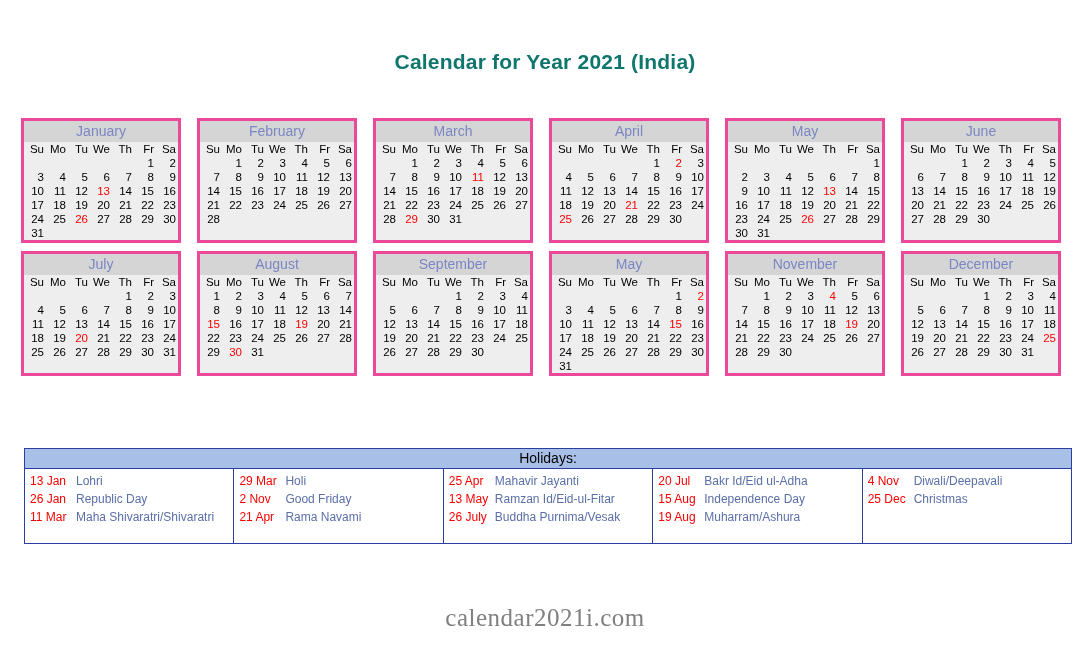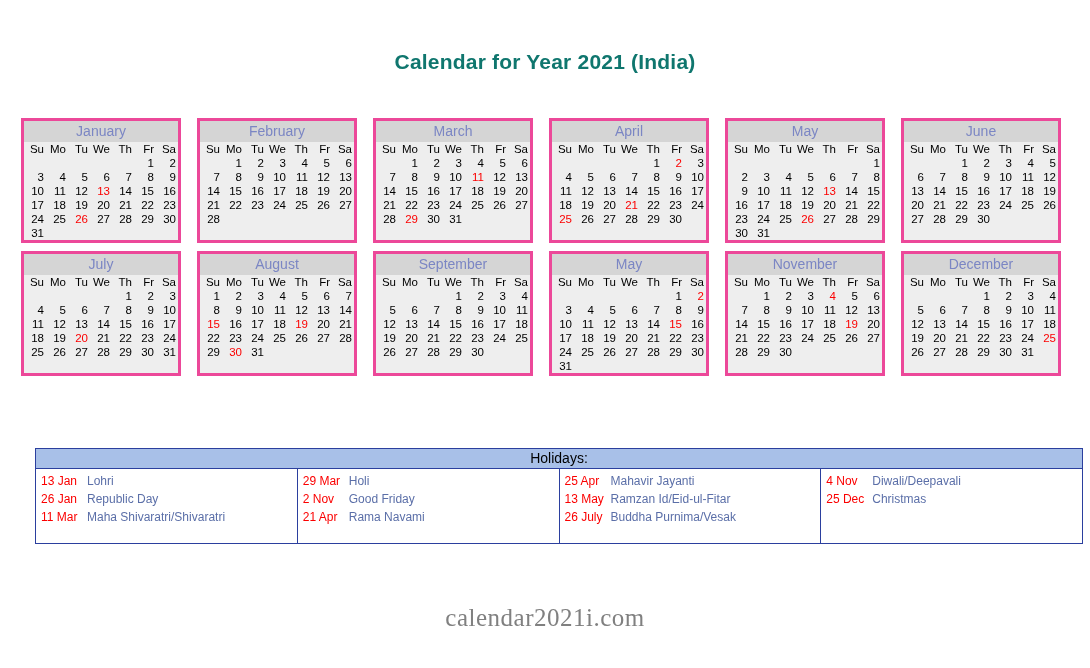--- a/index.html
+++ b/index.html
@@ -72,21 +72,21 @@
     height: 14px;
     width: 14.28%;
     color: #000000;
   }
   table.mtbl td.hol { color: #fb0000; }
   table.mtbl td.empty { color: transparent; }
 
   
   .holidays-panel {
     position: absolute;
-    left: 35px;
+    left: 24px;
     top: 448px;
     width: 1048px;
     border: 1px solid #2b3f9e;
     box-sizing: border-box;
     background: #ffffff;
   }
   .holidays-header {
     background: #a8c0e8;
     text-align: center;
     font-size: 14px;
@@ -972,20 +972,35 @@
           <span class="hol-name">Ramzan Id/Eid-ul-Fitar</span>
         </div>
         <div class="hol-item">
           <span class="hol-date">26 July</span>
           <span class="hol-name">Buddha Purnima/Vesak</span>
         </div>
         <div class="hol-spacer"></div>
       </div>
       <div class="hol-col">
         <div class="hol-item">
+          <span class="hol-date">20 Jul</span>
+          <span class="hol-name">Bakr Id/Eid ul-Adha</span>
+        </div>
+        <div class="hol-item">
+          <span class="hol-date">15 Aug</span>
+          <span class="hol-name">Independence Day</span>
+        </div>
+        <div class="hol-item">
+          <span class="hol-date">19 Aug</span>
+          <span class="hol-name">Muharram/Ashura</span>
+        </div>
+        <div class="hol-spacer"></div>
+      </div>
+      <div class="hol-col">
+        <div class="hol-item">
           <span class="hol-date">4 Nov</span>
           <span class="hol-name">Diwali/Deepavali</span>
         </div>
         <div class="hol-item">
           <span class="hol-date">25 Dec</span>
           <span class="hol-name">Christmas</span>
         </div>
         <div class="hol-spacer"></div>
       </div>
     </div>

